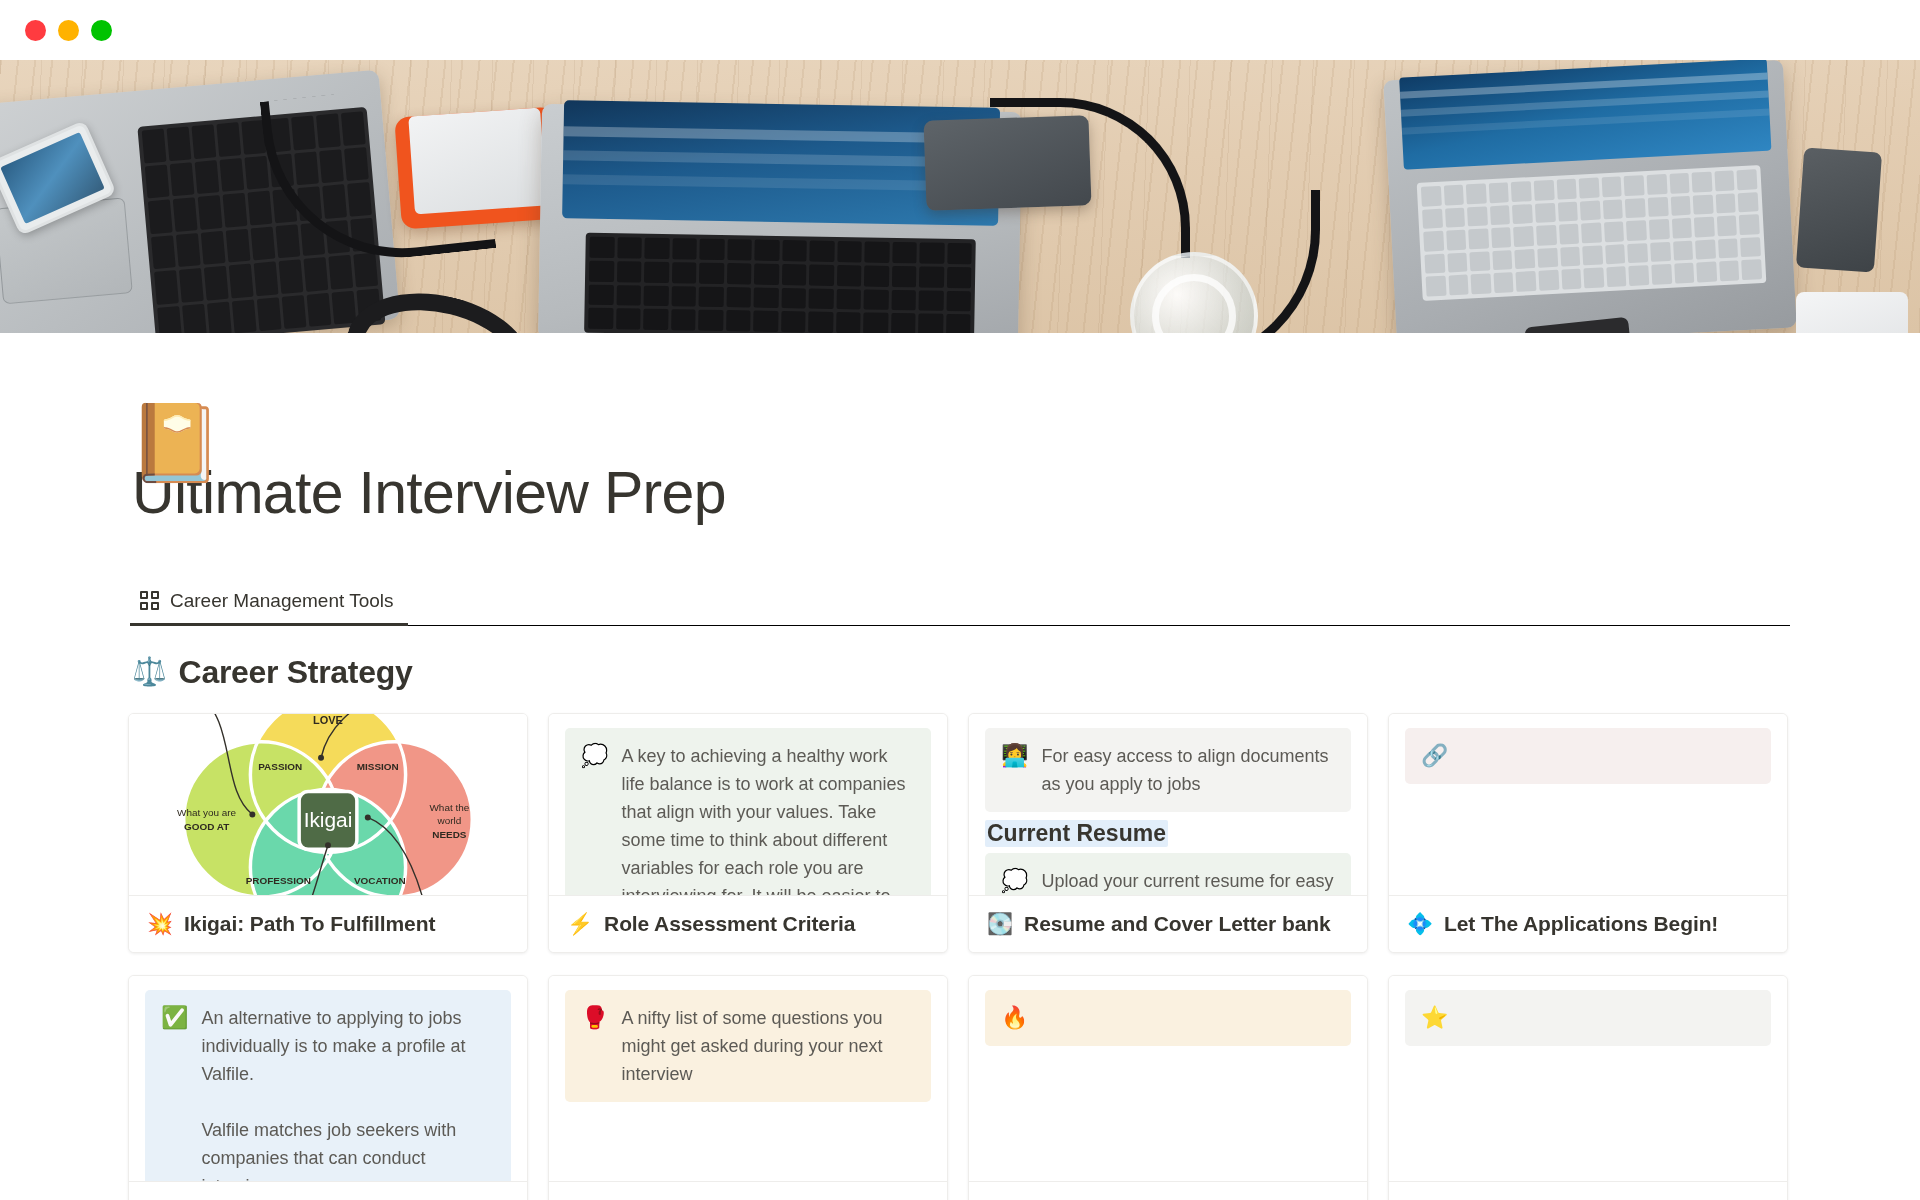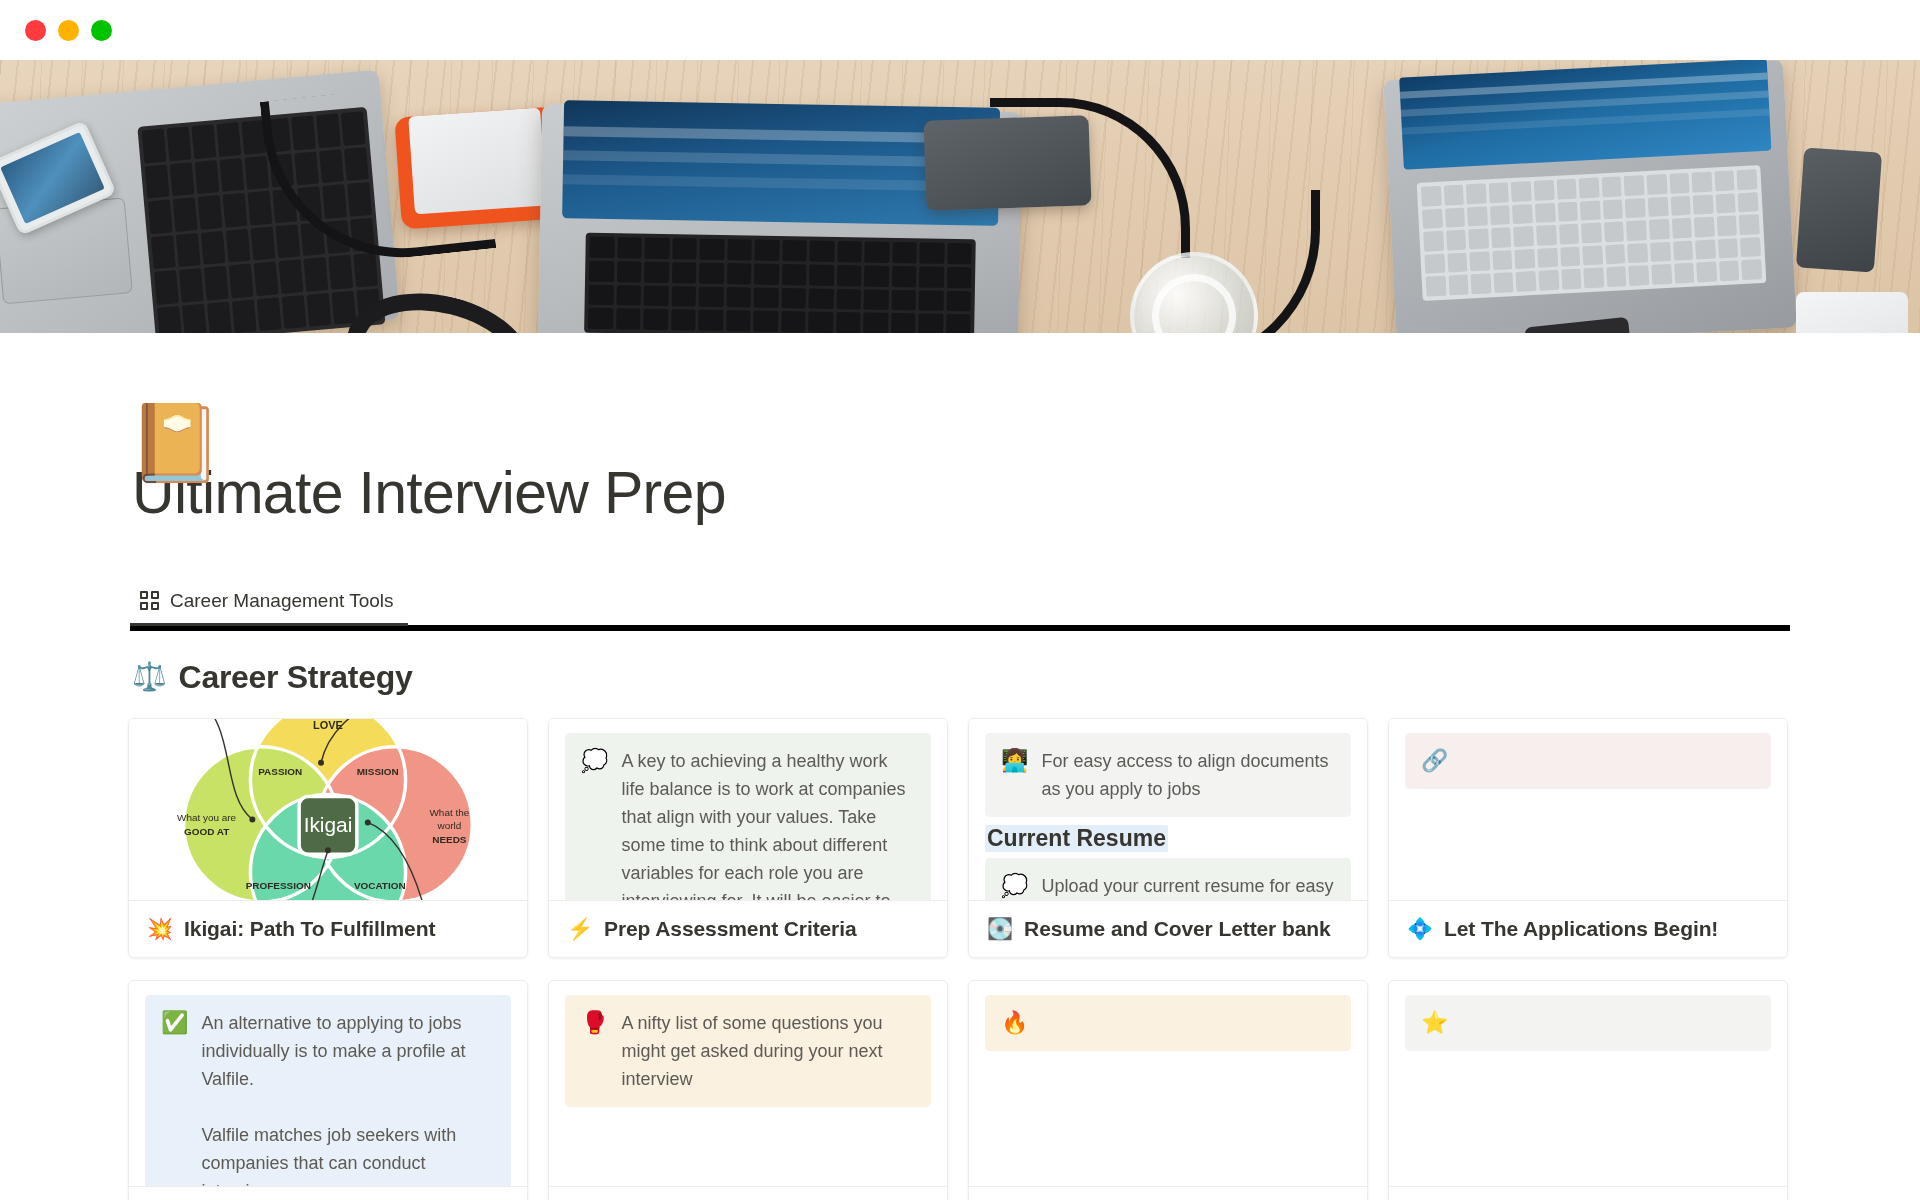--- a/index.html
+++ b/index.html
@@ -221,21 +221,21 @@
     font-weight: normal;
     color: #37352f;
     letter-spacing: -0.7px;
     margin: 128px 0 0 132px;
     line-height: 1.1;
   }
 
   .tabs {
     margin: 64px 0 0 130px;
     width: 1660px;
-    border-bottom: 6px solid #000000;
+    border-bottom: 1px solid #000000;
     display: flex;
   }
   .tab {
     display: flex;
     align-items: center;
     gap: 11px;
     padding: 0 14px 13px 10px;
     font-size: 19px;
     color: #37352f;
     cursor: pointer;
@@ -650,21 +650,21 @@
 
     <div class="card">
       <div class="card-preview">
         <div class="callout cal-green">
           <span class="emoji">💭</span>
           <span>A key to achieving a healthy work life balance is to work at companies that align with your values. Take some time to think about different variables for each role you are interviewing for. It will be easier to choose an offer once you crush your interviews after using</span>
         </div>
       </div>
       <div class="card-label">
         <span class="emoji">⚡</span>
-        <span>Prep Assessment Criteria</span>
+        <span>Role Assessment Criteria</span>
       </div>
     </div>
 
     <div class="card">
       <div class="card-preview">
         <div class="callout cal-gray">
           <span class="emoji">👩‍💻</span>
           <span>For easy access to align documents as you apply to jobs</span>
         </div>
         <div class="sub-heading">Current Resume</div>

